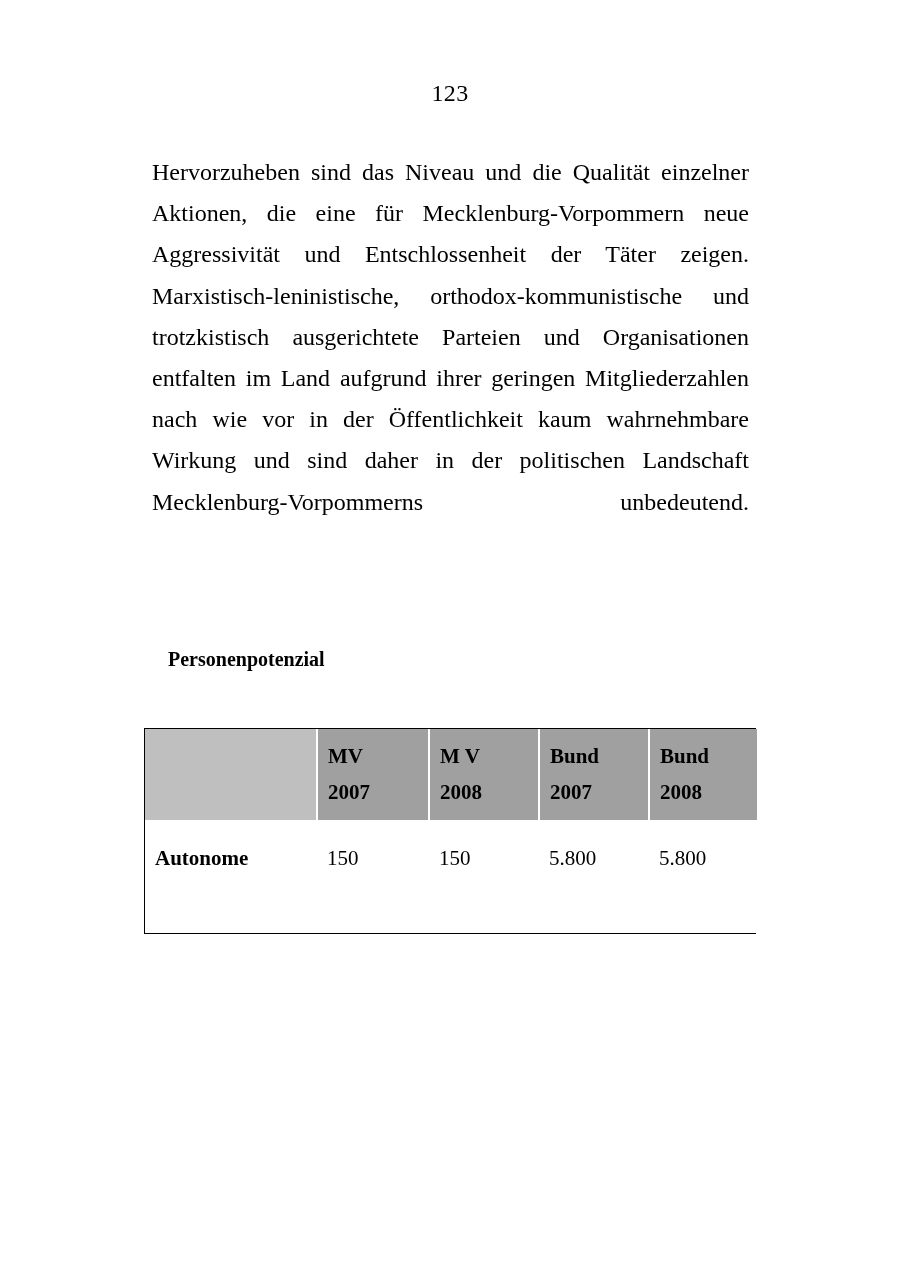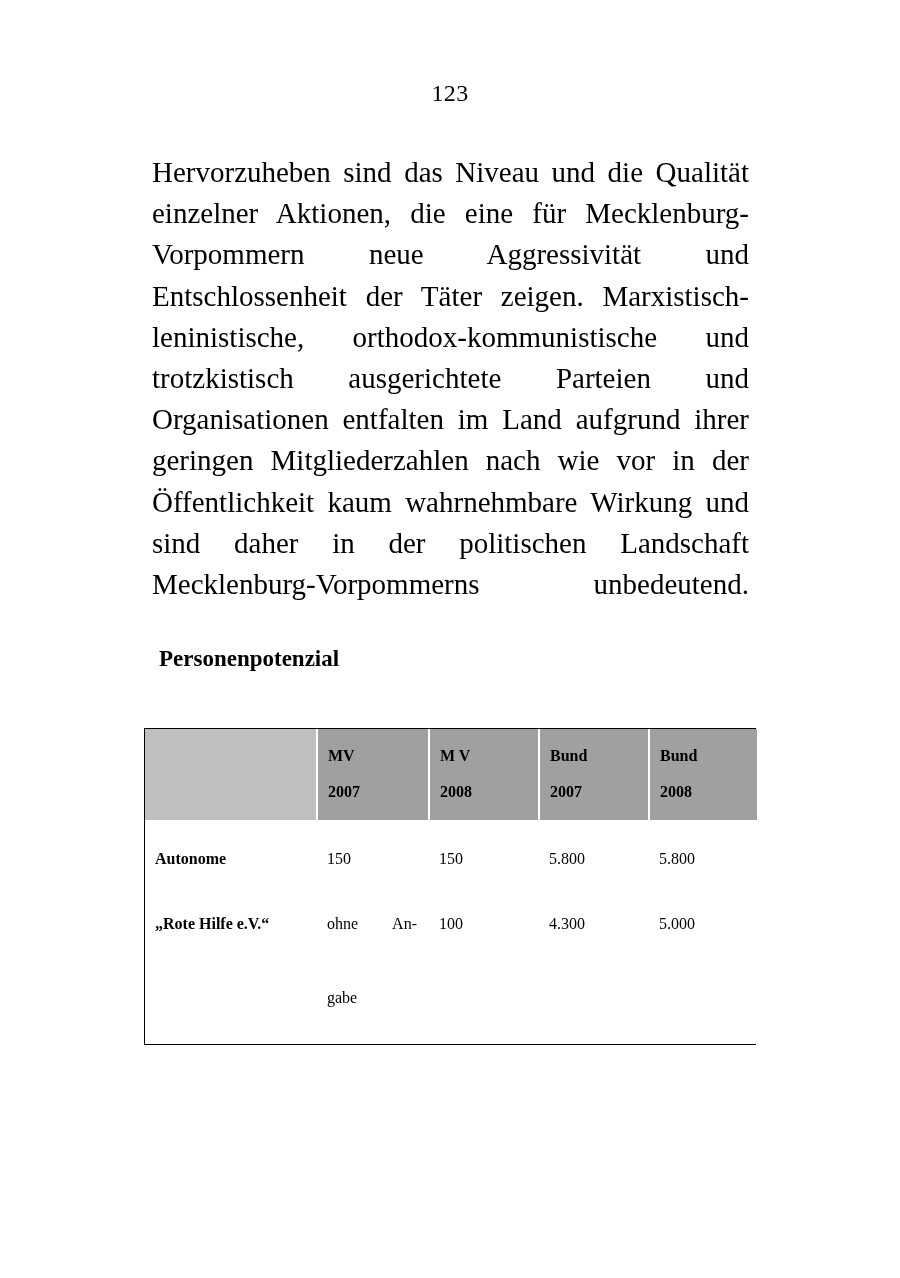--- a/index.html
+++ b/index.html
@@ -34,62 +34,62 @@
     line-height: 30px;
     letter-spacing: 0.3px;
   }
 
   
   .body-text {
     position: absolute;
     top: 152px;
     left: 152px;
     width: 597px;
-    font-size: 29px;
+    font-size: 24px;
     line-height: 41.2px;
     text-align: justify;
     text-justify: inter-word;
   }
   .body-text p {
     margin: 0;
     text-align: justify;
   }
   
   .body-text p::after {
     content: "";
     display: inline-block;
     width: 100%;
   }
 
   
   .section-heading {
     position: absolute;
     top: 645px;
-    left: 159px;
-    font-size: 23px;
+    left: 168px;
+    font-size: 20px;
     line-height: 28px;
     font-weight: bold;
     text-align: right;
   }
 
   
   .table-wrap {
     position: absolute;
     top: 728px;
     left: 144px;
     width: 612px;
     border: 1.6px solid #000000;
     box-sizing: border-box;
     background: #ffffff;
   }
   table.potenzial {
     border-collapse: collapse;
     width: 100%;
     table-layout: fixed;
-    font-size: 16px;
+    font-size: 21px;
   }
   table.potenzial col.c0 { width: 172px; }
   table.potenzial col.c1 { width: 112px; }
   table.potenzial col.c2 { width: 110px; }
   table.potenzial col.c3 { width: 110px; }
   table.potenzial col.c4 { width: 108px; }
 
   table.potenzial thead th {
     background: #a0a0a0;
     border-right: 2px solid #ffffff;
@@ -201,30 +201,20 @@
         </tr>
 
         <tr class="spacer">
           <td></td>
           <td></td>
           <td></td>
           <td></td>
           <td></td>
         </tr>
 
-        <tr>
-          <td class="rowlabel">„Rote Hilfe e.V.“</td>
-          <td class="value-just">
-            <span class="jline">ohne An-</span>
-            <span>gabe</span>
-          </td>
-          <td>100</td>
-          <td>4.300</td>
-          <td>5.000</td>
-        </tr>
 
         <tr class="spacer">
           <td></td>
           <td></td>
           <td></td>
           <td></td>
           <td></td>
         </tr>
 
 

